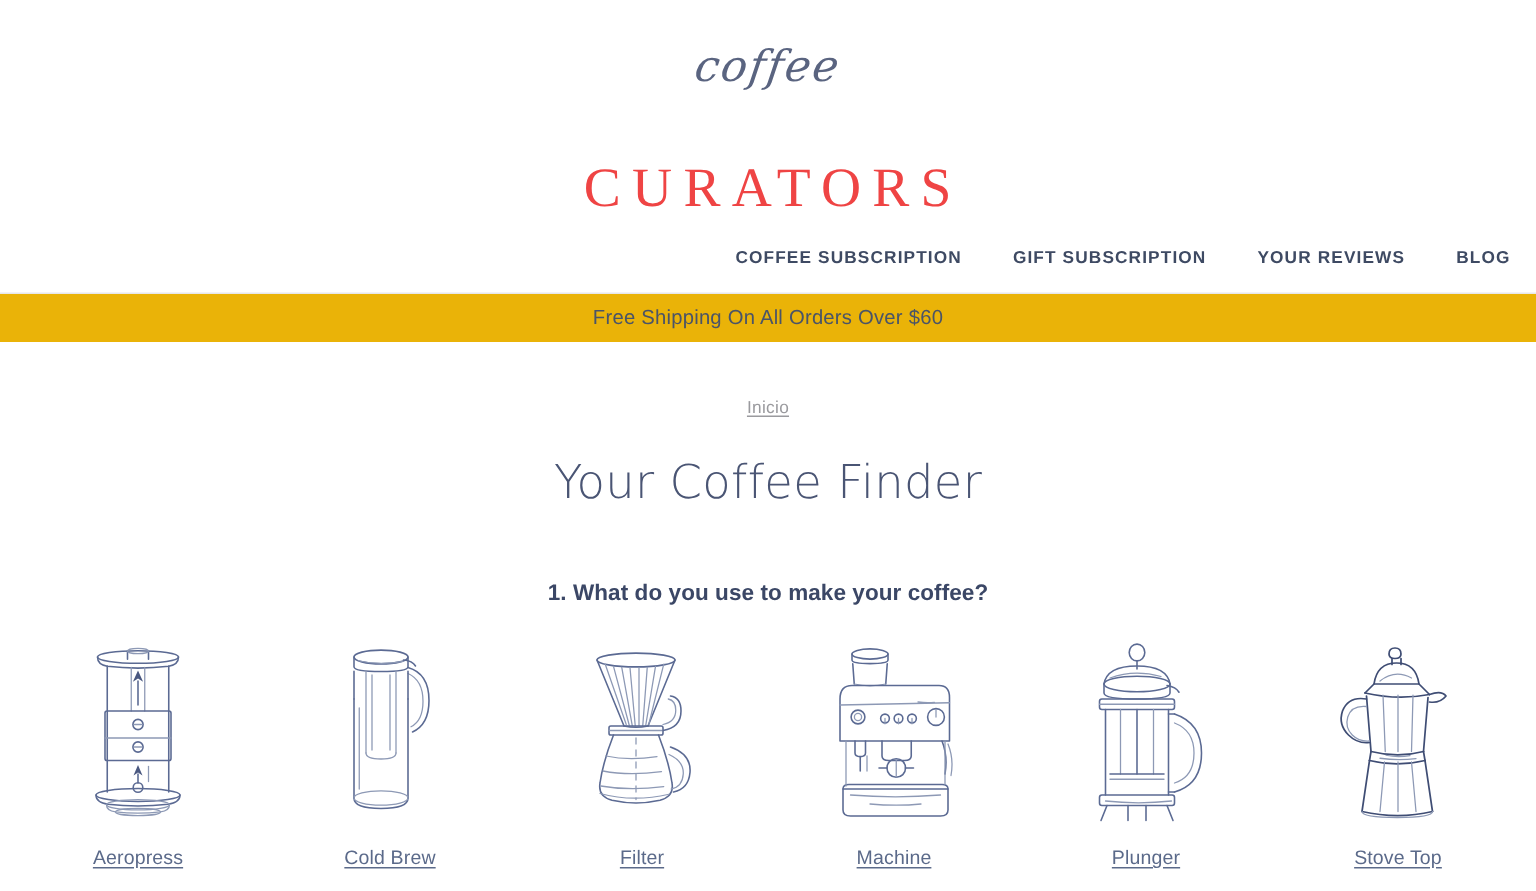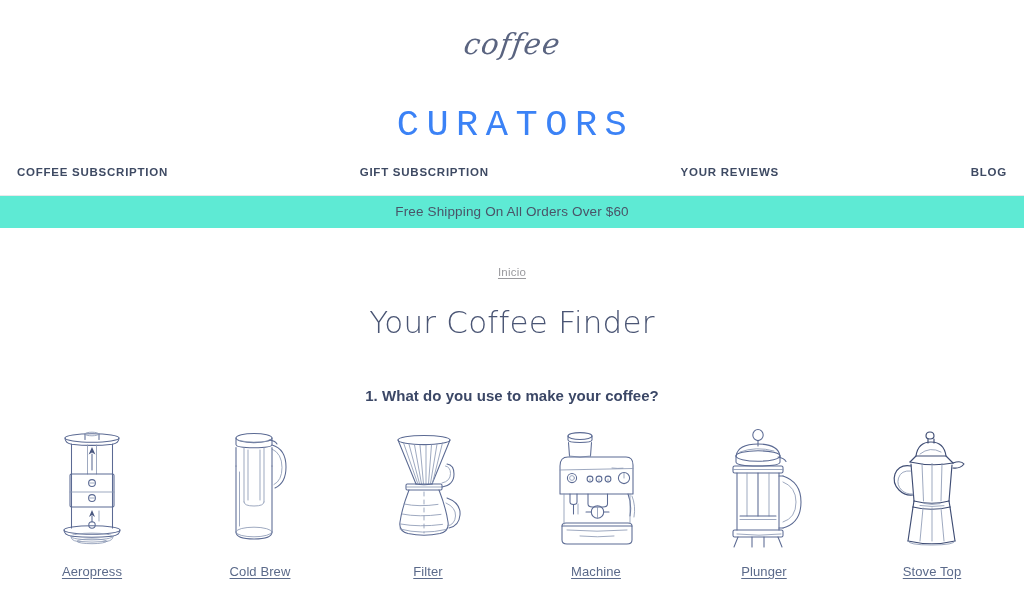--- a/index.html
+++ b/index.html
@@ -40,33 +40,33 @@
     font-style: italic;
     font-weight: 400;
     font-size: 29px;
     color: #5a6480;
     letter-spacing: 1.2px;
     transform: skewX(-8deg);
     margin-bottom: 2px;
   }
   .logo-word {
     display: block;
-    font-family: Liberation Mono, monospace;
+    font-family: Liberation Serif, serif;
     font-weight: 300;
     font-size: 37px;
-    color: #3b82f6;
+    color: #ef4444;
     letter-spacing: 7.5px;
     padding-left: 7px;
     margin-top: 48px;
   }
 
   nav.main-nav {
     margin-top: 22px;
     display: flex;
-    justify-content: space-between;
+    justify-content: flex-end;
     align-items: center;
     gap: 0;
   }
   nav.main-nav a {
     display: inline-block;
     font-size: 11.5px;
     font-weight: 700;
     letter-spacing: 0.75px;
     color: #3e4a63;
     text-decoration: none;
@@ -76,21 +76,21 @@
 
   .header-rule {
     margin-top: 17px;
     height: 1px;
     background: #e8e8ea;
     width: 100%;
   }
 
   
   .promo-banner {
-    background: #5eead4;
+    background: #eab308;
     text-align: center;
     padding: 8px 0 9px;
     font-size: 13.5px;
     color: #4a5468;
     letter-spacing: 0.15px;
   }
 
   
   .breadcrumb {
     text-align: center;

